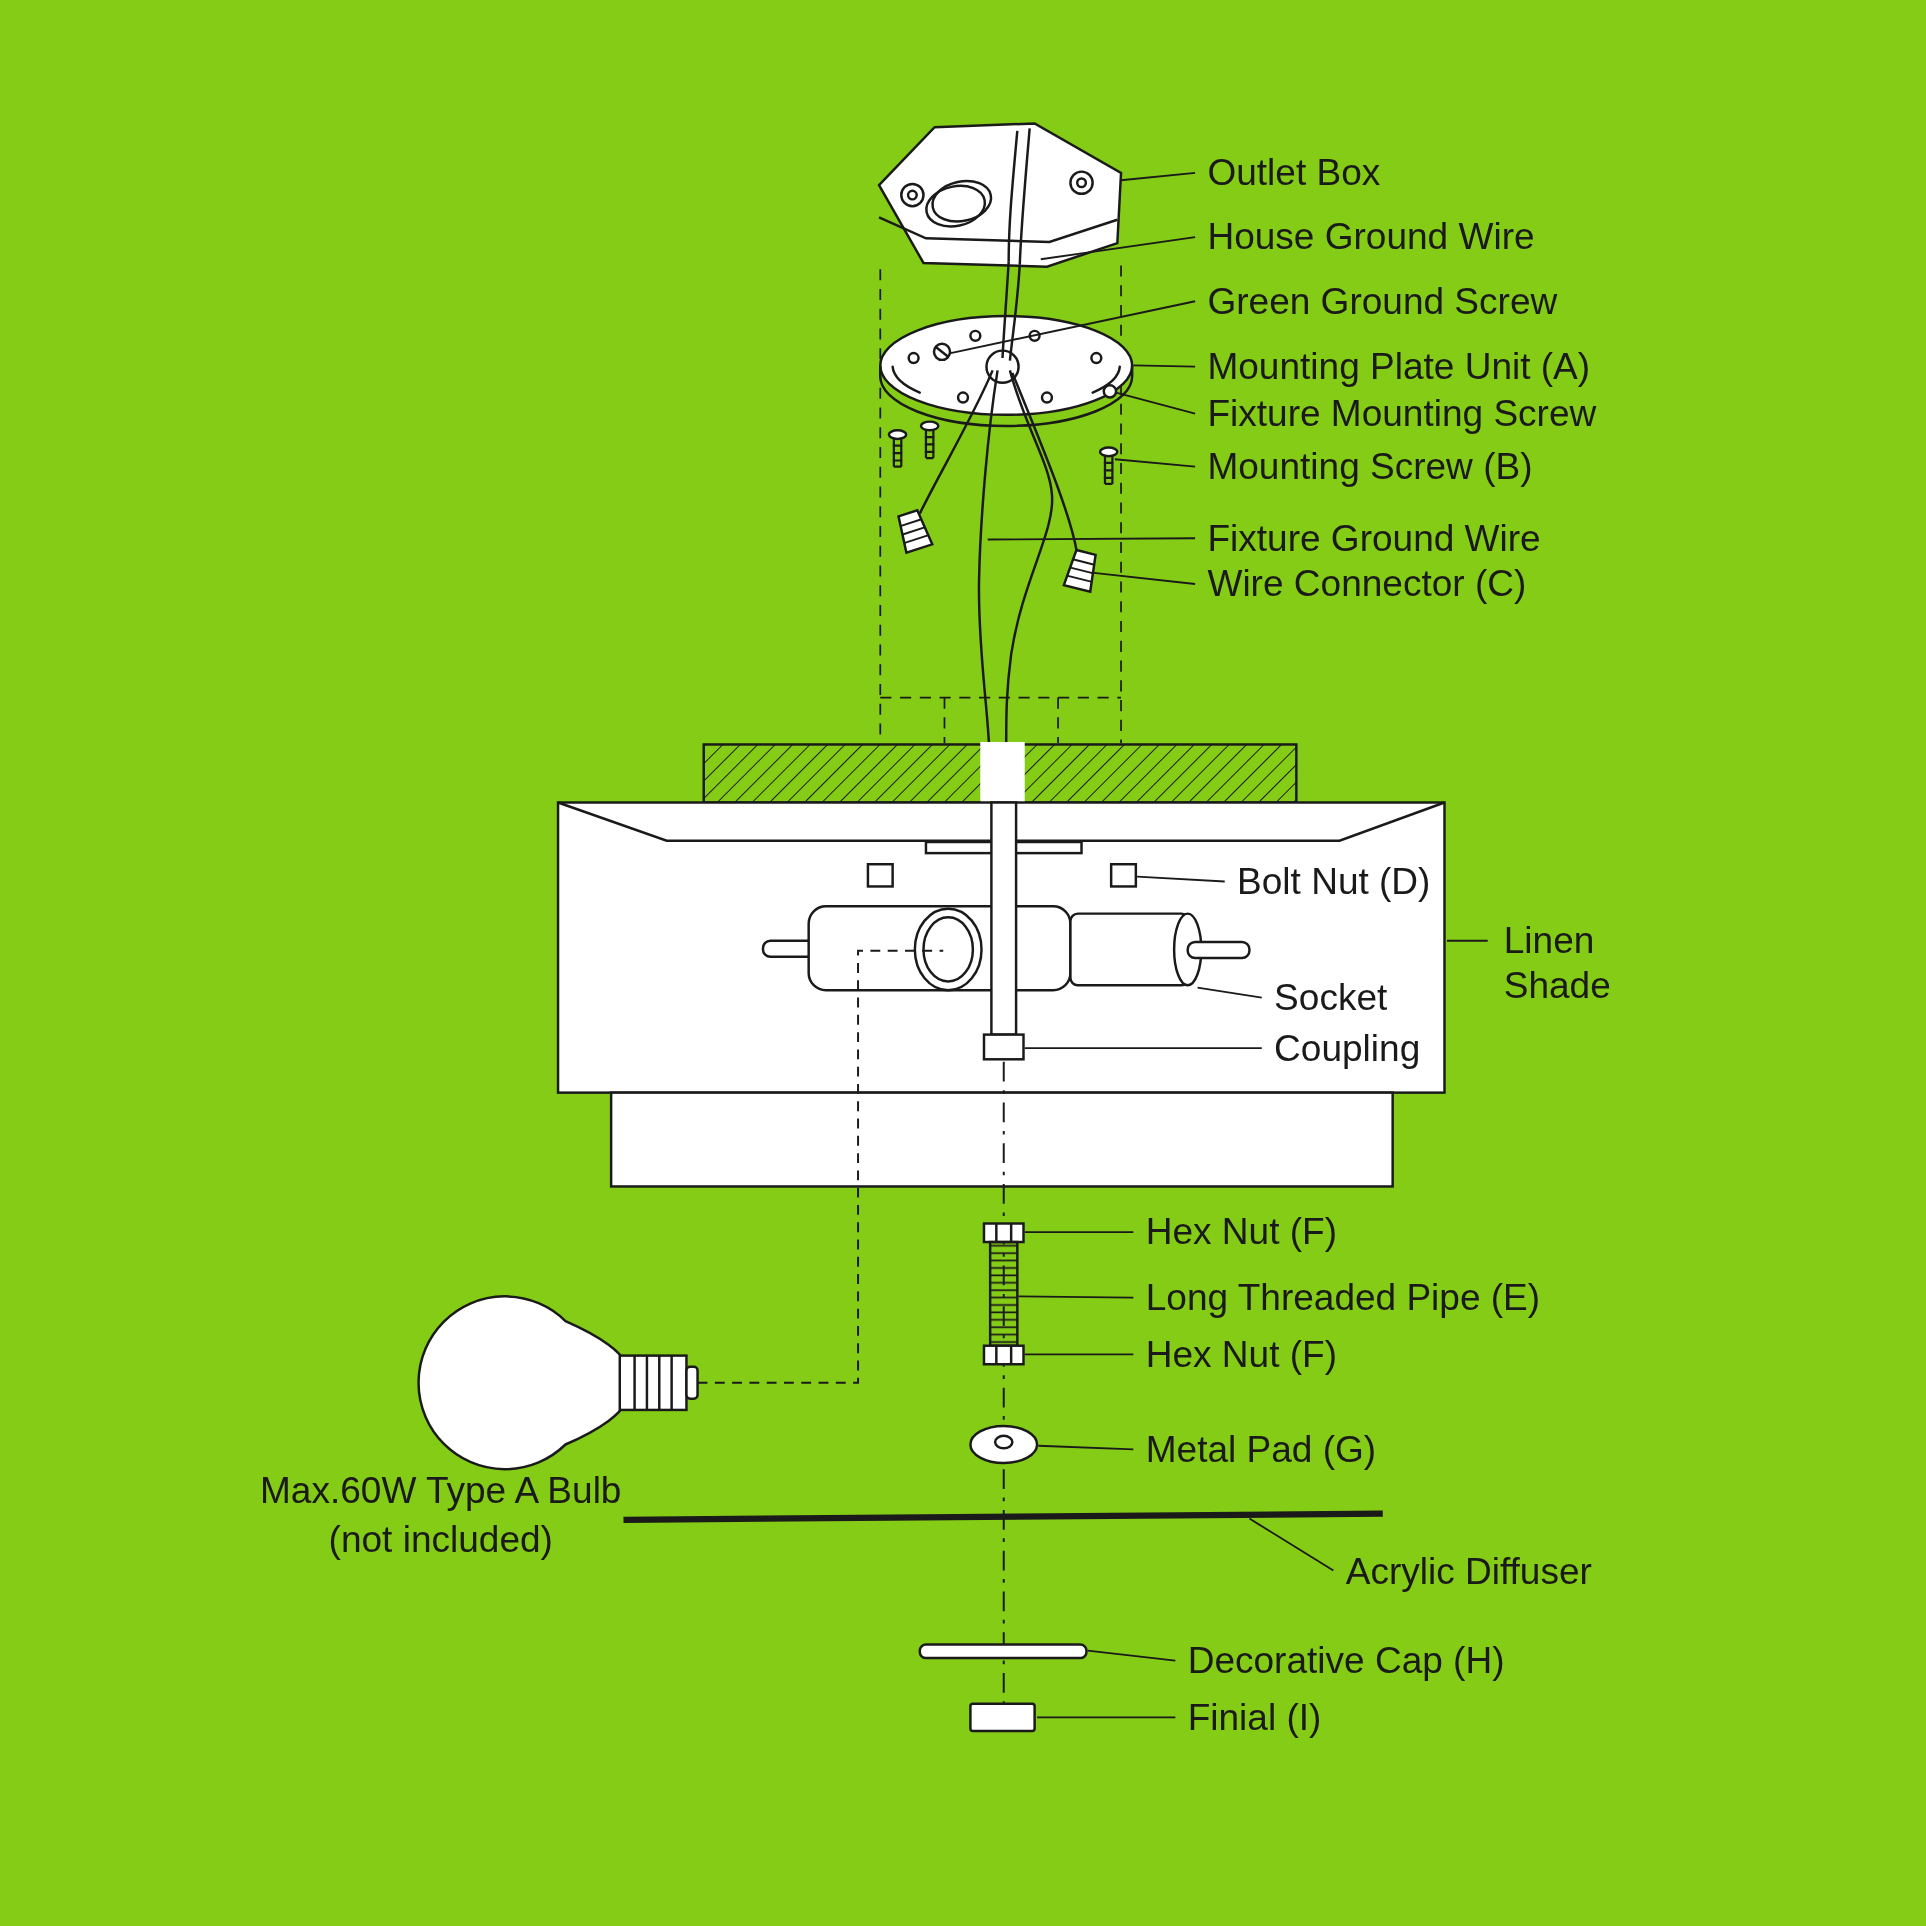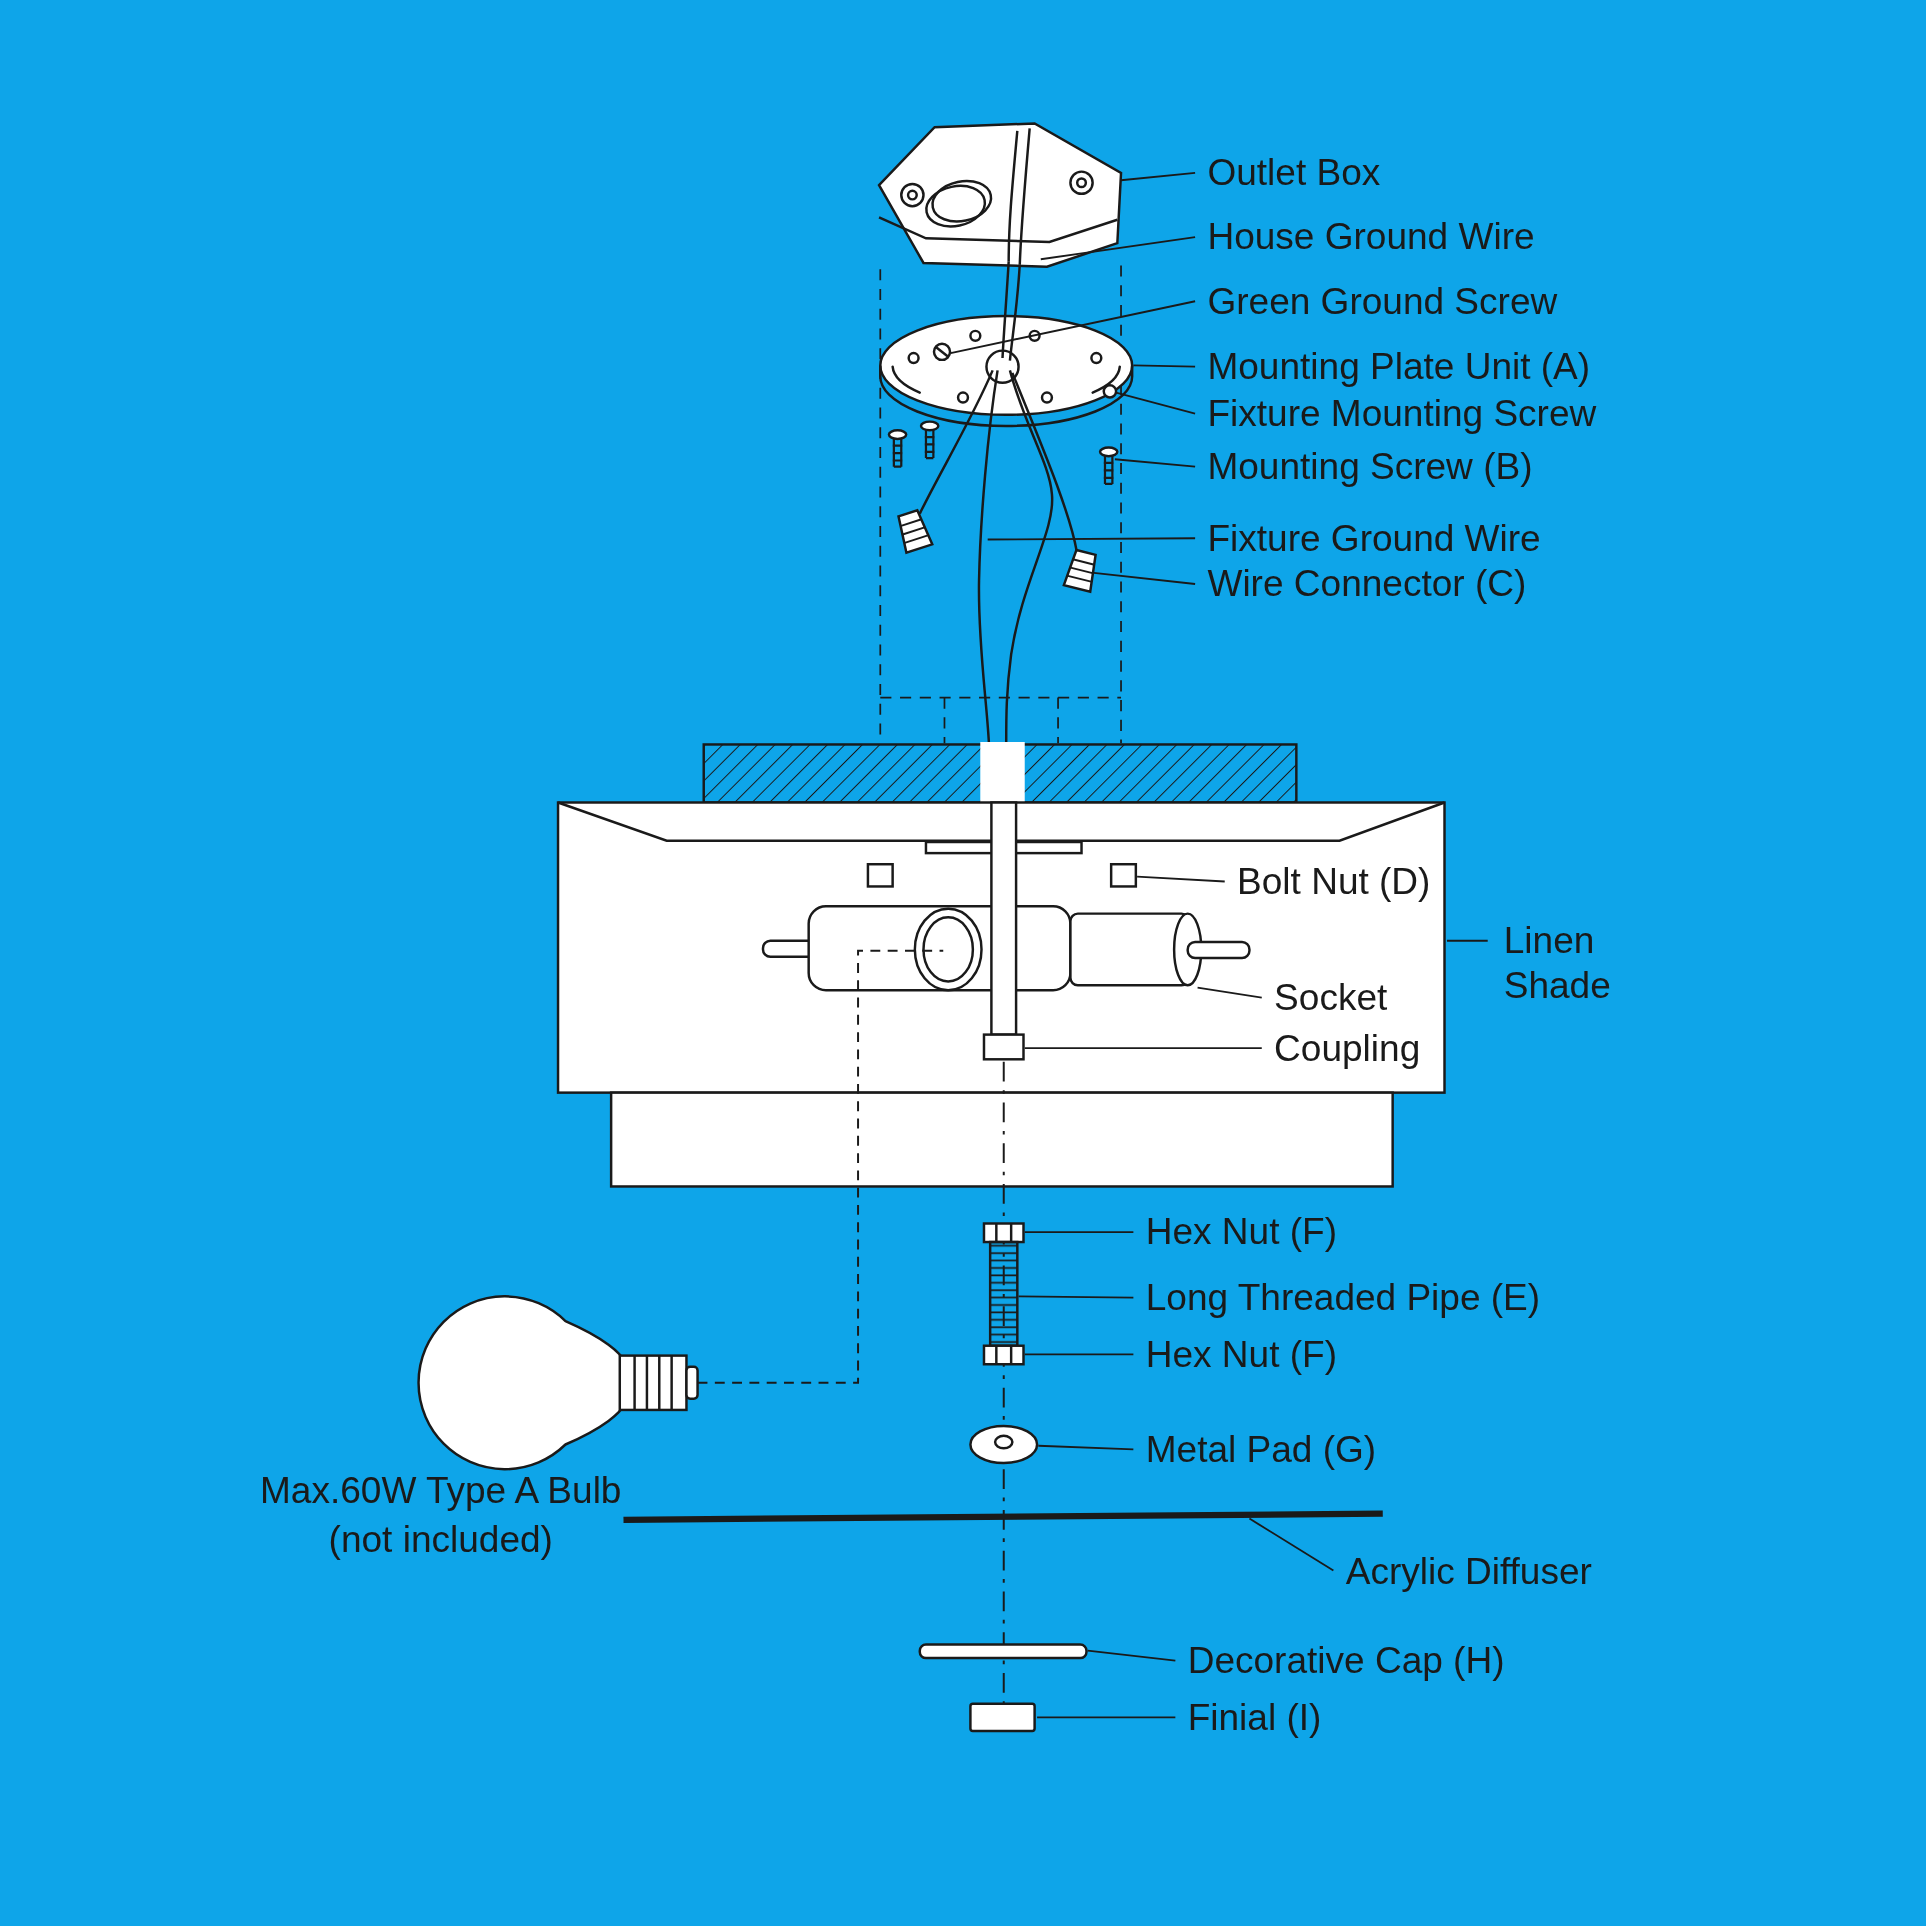--- a/index.html
+++ b/index.html
@@ -1,16 +1,16 @@
 <!DOCTYPE html>
 <html style="font-size:10.3px"><head>
 <meta charset="utf-8">
 <style>
   html,body{margin:0;padding:0;background:#ffffff;}
-  .page{width:1926px;height:1926px;position:relative;background:#0ea5e9;overflow:hidden;}
+  .page{width:1926px;height:1926px;position:relative;background:#84cc16;overflow:hidden;}
   svg{display:block;}
   .lbl{font-family:"Liberation Sans","DejaVu Sans",sans-serif;font-size:30px;fill:#1a1a1a;}
   .ln{fill:none;stroke:#1a1a1a;stroke-width:2;}
   .fw{fill:#ffffff;stroke:#1a1a1a;stroke-width:2;}
   .leader{fill:none;stroke:#1a1a1a;stroke-width:1.5;}
   .dash{fill:none;stroke:#1a1a1a;stroke-width:1.4;stroke-dasharray:9 7;}
   .dash2{fill:none;stroke:#1a1a1a;stroke-width:1.6;stroke-dasharray:8 6;}
   .dashdot{fill:none;stroke:#1a1a1a;stroke-width:1.6;stroke-dasharray:16 7 3 7;}
 </style>
 </head>

